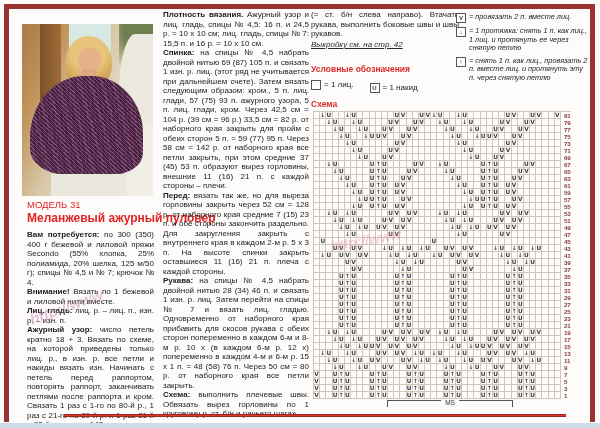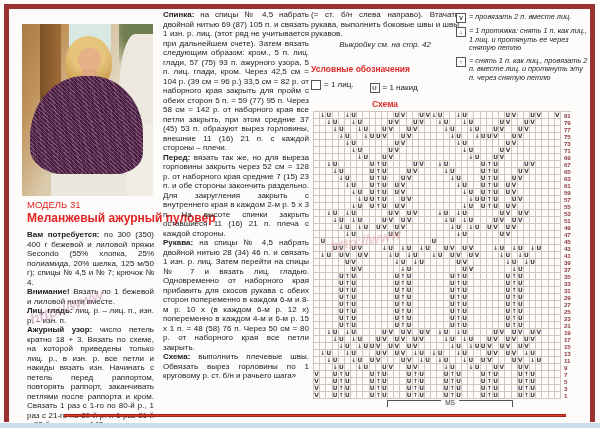--- a/index.html
+++ b/index.html
@@ -33,24 +33,24 @@
   .model-id{position:absolute;left:27px;top:199px;color:#e02424;font-weight:normal;font-size:9.5px;}
   .model-title{position:absolute;left:27px;top:211px;color:#e02424;font-weight:bold;font-size:12px;}
 
   .col{position:absolute;font-size:8px;line-height:9.5px;}
   .left-col{left:27px;top:230px;width:127px;}
   .col2{left:163px;top:10px;width:146px;}
   .col3{left:311px;top:10px;width:148px;}
   .para{margin:0;text-align:justify;}
   .lead{font-weight:bold;}
 
-  .pattern-link{font-style:italic;margin-top:1px;color:#2a2a2a;text-align:center;}
+  .pattern-link{font-style:italic;text-decoration:underline;margin-top:1px;color:#2a2a2a;}
   .legend-head,.chart-head{color:#d92b2b;font-weight:bold;font-size:8.5px;}
   .legend-head{margin:16px 0 5px;}
-  .chart-head{margin:7px 0 0;text-align:center;}
+  .chart-head{margin:7px 0 0;}
   .legend-simple{white-space:nowrap;}
   .leg-inline{margin-right:16px;display:inline-flex;align-items:center;}
   .sym-box{display:inline-flex;align-items:center;justify-content:center;width:8px;height:8px;
            border:1px solid #555;font-size:6px;line-height:8px;background:#fff;flex:none;
            font-style:normal;font-weight:bold;color:#333;margin-right:2px;}
   .legend-right{position:absolute;left:456px;top:13px;width:132px;font-size:7.3px;line-height:8.6px;font-style:italic;}
   .leg-item{display:flex;margin-bottom:4px;}
   .leg-text{margin-left:1px;}
 
   .chart{position:absolute;left:313px;top:111px;border-left:1px solid #cfc6bc;border-top:1px solid #cfc6bc;}
@@ -96,20 +96,21 @@
   <div class="model-id">МОДЕЛЬ 31</div>
   <div class="model-title">Меланжевый ажурный пуловер</div>
 
   <div class="col left-col">
       <p class="para"><b class="lead">Вам потребуется:</b><span class="ptext"> по 300 (350) 400 г бежевой и лиловой пряжи Secondo (55% хлопка, 25% полиамида, 20% шелка, 125 м/50 г); спицы № 4,5 и № 7; крючок № 4.</span></p>
       <p class="para"><b class="lead">Внимание!</b><span class="ptext"> Вязать по 1 бежевой и лиловой нити вместе.</span></p>
       <p class="para"><b class="lead">Лиц. гладь:</b><span class="ptext"> лиц. р. – лиц. п., изн. р. – изн. п.</span></p>
       <p class="para"><b class="lead">Ажурный узор:</b><span class="ptext"> число петель кратно 18 + 3. Вязать по схеме, на которой приведены только лиц. р., в изн. р. все петли и накиды вязать изн. Начинать с петель перед раппортом, повторять раппорт, заканчивать петлями после раппорта и кром. Связать 1 раз с 1-го по 80-й р., 1 раз с 21-го по 80-й р. и 1 раз 81-й и 82-й р. = всего 142 р.</span></p>
     </div>
   <div class="col col2">
+      <p class="para"><b class="lead">Плотность вязания.</b><span class="ptext"> Ажурный узор и лиц. гладь, спицы № 4,5: 16 п. и 24,5 р. = 10 x 10 см; лиц. гладь, спицы № 7: 15,5 п. и 16 р. = 10 x 10 см.</span></p>
       <p class="para"><b class="lead">Спинка:</b><span class="ptext"> на спицы № 4,5 набрать двойной нитью 69 (87) 105 п. и связать 1 изн. р. лиц. (этот ряд не учитывается при дальнейшем счете). Затем вязать следующим образом: кром., 5 п. лиц. глади, 57 (75) 93 п. ажурного узора, 5 п. лиц. глади, кром. Через 42,5 см = 104 р. (39 см = 96 р.) 33,5 см = 82 р. от наборного края закрыть для пройм с обеих сторон 5 п. = 59 (77) 95 п. Через 58 см = 142 р. от наборного края все петли закрыть, при этом средние 37 (45) 53 п. образуют вырез горловины, внешние 11 (16) 21 п. с каждой стороны – плечи.</span></p>
       <p class="para"><b class="lead">Перед:</b><span class="ptext"> вязать так же, но для выреза горловины закрыть через 52 см = 128 р. от наборного края средние 7 (15) 23 п. и обе стороны закончить раздельно. Для закругления закрыть с внутреннего края в каждом 2-м р. 5 x 3 п. На высоте спинки закрыть оставшиеся 11 (16) 21 п. плеча с каждой стороны.</span></p>
       <p class="para"><b class="lead">Рукава:</b><span class="ptext"> на спицы № 4,5 набрать двойной нитью 28 (34) 46 п. и связать 1 изн. р. лиц. Затем перейти на спицы № 7 и вязать лиц. гладью. Одновременно от наборного края прибавить для скосов рукава с обеих сторон попеременно в каждом 6-м и 8-м р. 10 x (в каждом 6-м р. 12 x) попеременно в каждом 4-м и 6-м р. 15 x 1 п. = 48 (58) 76 п. Через 50 см = 80 р. от наборного края все петли закрыть.</span></p>
       <p class="para"><b class="lead">Схема:</b><span class="ptext"> выполнить плечевые швы. Обвязать вырез горловины по 1 круговому р. ст. б/н и рачьего шага»</span></p>
     </div>
 
   <div class="col col3">
     <div>
         <p class="para"><b class="lead"></b><span class="ptext">(= ст. б/н слева направо). Втачать рукава, выполнить боковые швы и швы рукавов.</span></p>
       </div>

